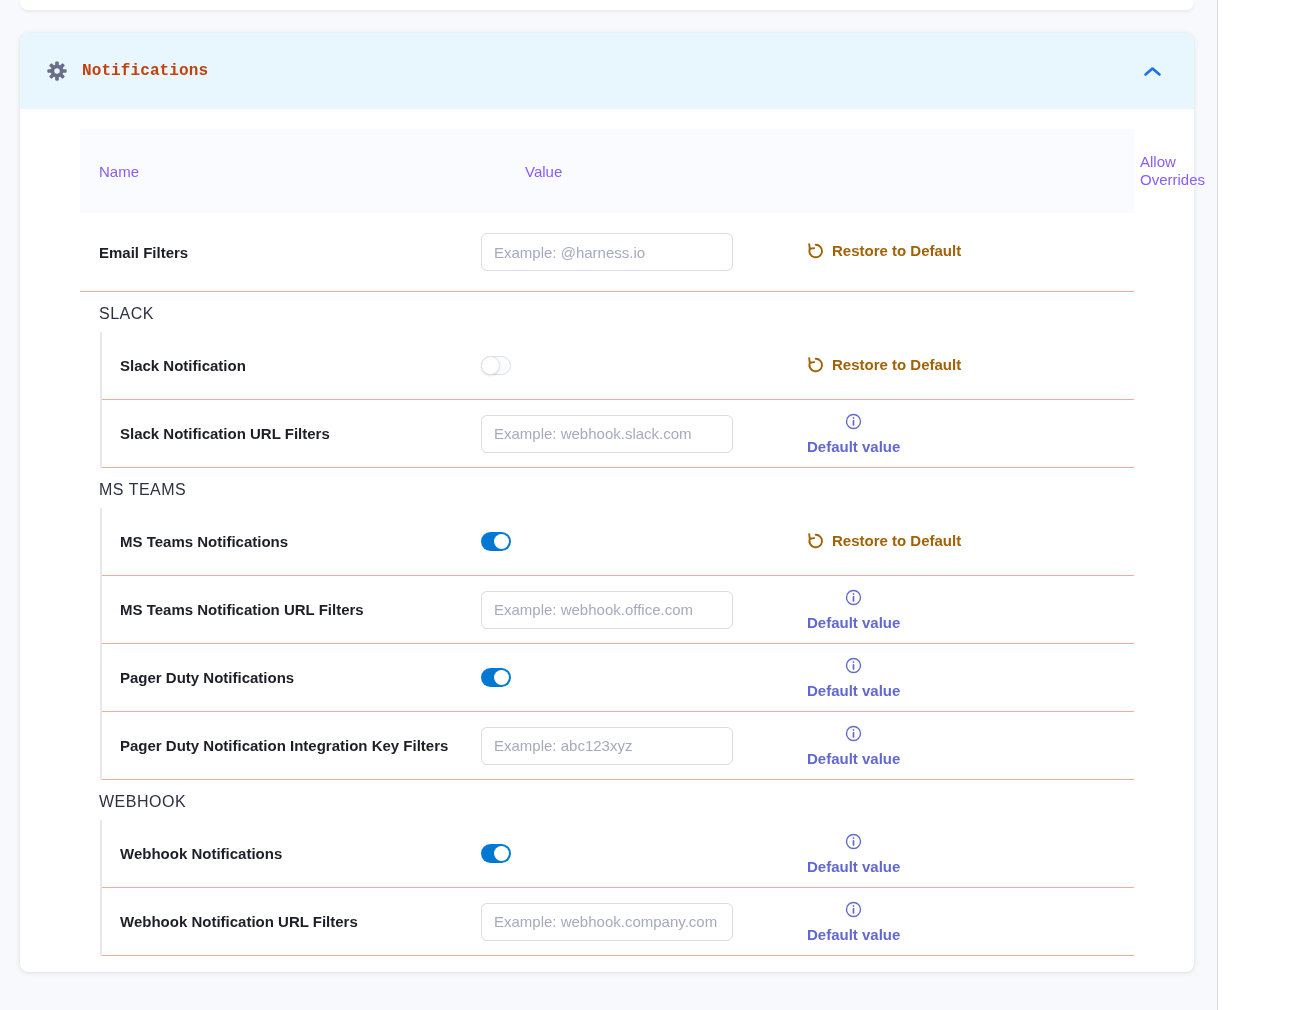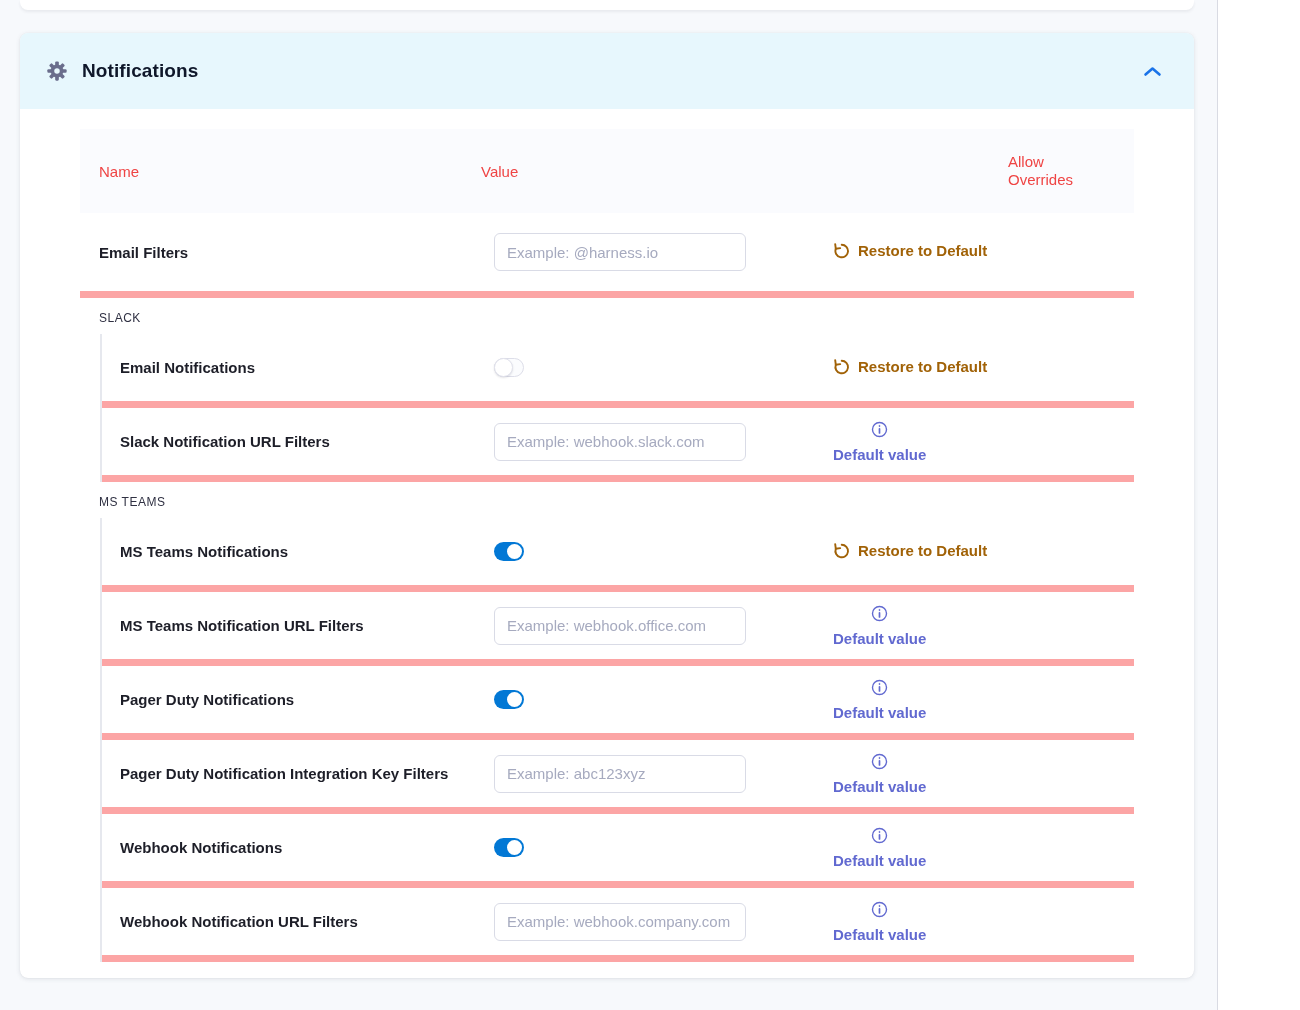--- a/index.html
+++ b/index.html
@@ -19,40 +19,40 @@
 
   .card{
     margin:23px 0 0 20px;width:1174px;background:#ffffff;border-radius:8px;
     box-shadow:0 0 1px rgba(40,41,61,.10),0 1px 4px rgba(96,97,112,.16);
   }
   .card-header{
     height:76px;background:#e7f7fd;border-radius:8px 8px 0 0;
     display:flex;align-items:center;padding:0 28px 0 26px;box-sizing:border-box;
   }
   .gear-wrap{display:flex;align-items:center;margin-right:14px;}
-  .panel-title{font-size:19px;font-weight:700;color:#0f172a;letter-spacing:.1px;}
+  .panel-title{font-size:16px;font-weight:700;color:#c2410c;letter-spacing:.1px;font-family:Liberation Mono, monospace;}
   .chevron-btn{margin-left:auto;background:none;border:none;padding:4px;cursor:pointer;display:flex;align-items:center;}
 
   .card-body{padding:20px 60px 16px;}
 
   .thead{
     display:grid;grid-template-columns:401px 326px 201px 126px;
     background:#fafbfe;height:84px;align-items:center;
-    font-size:15px;font-weight:500;color:#ef4444;
+    font-size:15px;font-weight:500;color:#8b5cf6;gap:44px;
   }
   .thead .c-name{padding-left:19px;}
   .c-overrides{max-width:90px;line-height:18px;}
 
   .row{
     display:grid;grid-template-columns:401px 326px 201px 126px;
-    align-items:center;height:67px;border-bottom:7px solid #fca5a5;font-size:15px;gap:13px;
+    align-items:center;height:67px;border-bottom:1px solid #fca5a5;font-size:15px;
   }
   .row .c-name{font-weight:600;color:#1d1e28;padding-left:19px;padding-right:6px;}
 
-  .group-label{font-size:12px;color:#2f3042;letter-spacing:.5px;padding:13px 0 9px 19px;}
+  .group-label{font-size:16px;color:#2f3042;letter-spacing:.5px;padding:13px 0 9px 19px;}
   .group-rows{margin-left:20px;border-left:2px solid #e6e8ee;}
   .group-rows .row{grid-template-columns:379px 326px 201px 126px;}
   .group-rows .row .c-name{padding-left:18px;}
   .group-rows.no-indent{margin-left:0;border-left:none;}
   .group-rows.no-indent .row{grid-template-columns:401px 326px 201px 126px;height:78px;}
   .group-rows.no-indent .row .c-name{padding-left:19px;}
 
   .value-input{
     width:252px;height:38px;border:1px solid #d9dbe6;border-radius:6px;
     padding:0 12px;font-size:15px;color:#22222a;box-sizing:border-box;background:#fff;
@@ -141,21 +141,21 @@
     </div>
     <div class="c-overrides"></div>
   </div>
 </div>
   </div>
 
   <div class="group">
     <div class="group-label">SLACK</div>
     <div class="group-rows">
   <div class="row">
-    <div class="c-name">Email Notifications</div>
+    <div class="c-name">Slack Notification</div>
     <div class="c-value">
 
       <div class="toggle off" role="switch" aria-checked="false">
         <div class="knob"></div>
       </div>
     </div>
     <div class="c-action">
       <button class="action-link restore">
         <span style="display:flex;">
           <svg width="17" height="17" viewBox="0 0 17 17" fill="none" stroke="currentColor" stroke-width="1.9" stroke-linecap="round" stroke-linejoin="round">
@@ -288,20 +288,21 @@
         </span>
         <span>Default value</span>
       </button>
     </div>
     <div class="c-overrides"></div>
   </div>
 </div>
   </div>
 
   <div class="group">
+    <div class="group-label">WEBHOOK</div>
     <div class="group-rows">
   <div class="row">
     <div class="c-name">Webhook Notifications</div>
     <div class="c-value">
 
       <div class="toggle on" role="switch" aria-checked="true">
         <div class="knob"></div>
       </div>
     </div>
     <div class="c-action">

